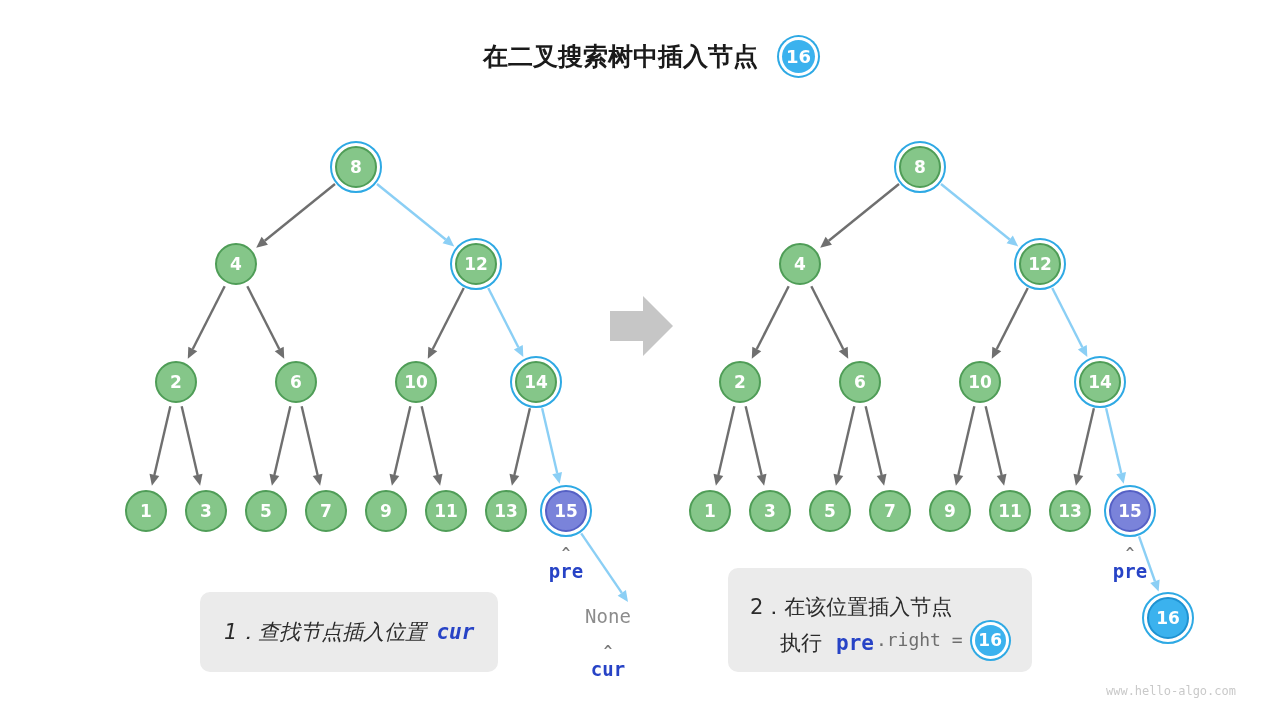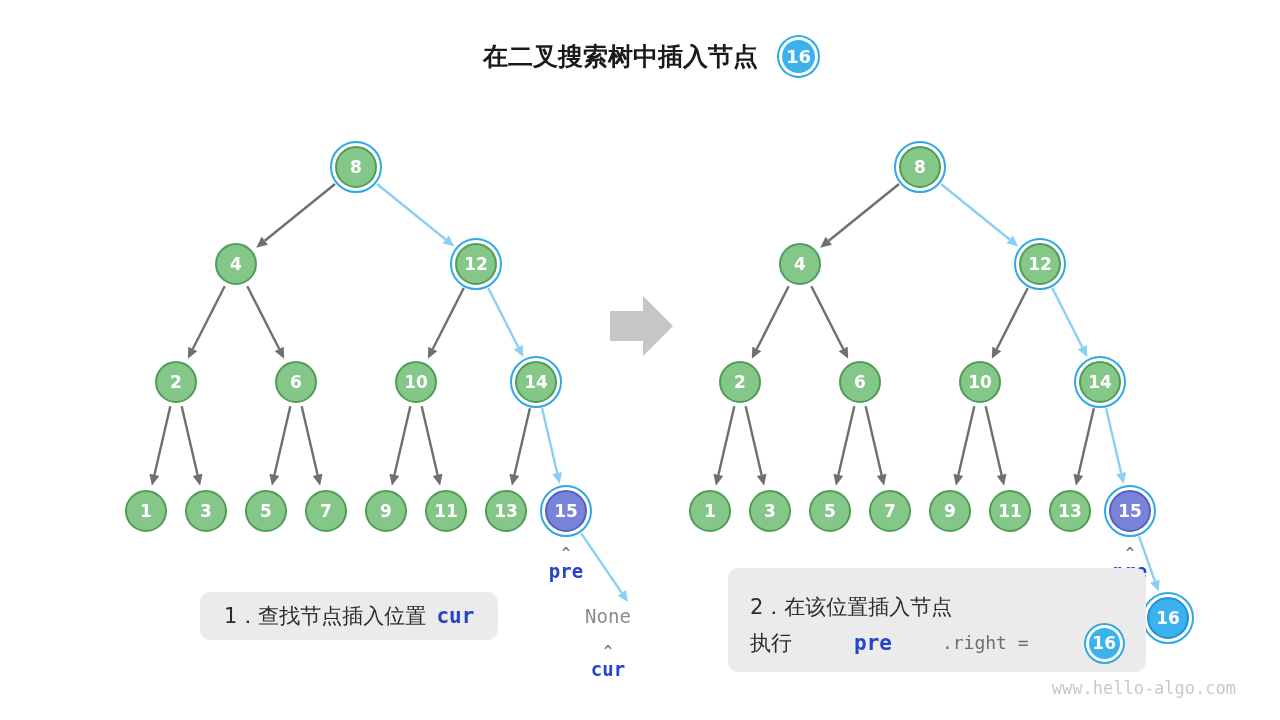--- a/index.html
+++ b/index.html
@@ -7,30 +7,30 @@
          font-family:"DejaVu Sans",sans-serif;}
   svg#diagram{position:absolute;left:0;top:0;}
   .title{position:absolute;left:0;top:40px;width:100%;display:flex;justify-content:center;
          align-items:center;gap:24px;font-size:25px;font-weight:bold;color:#1a1a1a;margin-left:9px;}
   .badge{display:inline-flex;align-items:center;justify-content:center;border-radius:50%;
          background:#3bb2ee;color:#fff;font-weight:bold;
          box-shadow:0 0 0 3px #fff,0 0 0 5px #2ea9e4;vertical-align:middle;}
   .badge.lg{width:33px;height:33px;font-size:18px;}
   .badge.sm{width:31px;height:31px;font-size:17px;}
   .caption{position:absolute;background:#ebebeb;border-radius:10px;color:#2b2b2b;font-size:21px;}
-  #caption1{left:200px;top:592px;padding:10px 24px;white-space:nowrap;}
+  #caption1{left:200px;top:592px;padding:26px 24px;white-space:nowrap;font-style:italic;}
   #caption2{left:728px;top:568px;padding:21px 26px 11px 22px;line-height:1.72;white-space:nowrap;}
-  #caption2 .line2{display:flex;align-items:center;gap:48px;}
+  #caption2 .line2{margin-left:30px;display:flex;}
   .kw{font-family:"DejaVu Sans Mono",monospace;font-weight:bold;color:#2743c6;}
   .code{font-family:"DejaVu Sans Mono",monospace;color:#6e6e6e;}
   #caption1 .kw{margin-left:10px;font-size:21px;}
   #caption2 .kw{margin:0 2px 0 14px;font-size:21px;}
   #caption2 .code{margin:0 12px 0 0;font-size:18px;}
   .watermark{position:absolute;right:44px;bottom:22px;font-family:"DejaVu Sans Mono",monospace;
-             font-size:17px;color:#c9c9c9;}
+             font-size:12px;color:#c9c9c9;}
 </style>
 </head>
 <body>
 
 <div class="stage">
 
   <svg id="diagram" width="1280" height="720" viewBox="0 0 1280 720">
       <polygon points="610,311 643,311 643,296 673,326 643,356 643,341 610,341" fill="#c6c6c6"></polygon>
       <g>
         <line x1="335.0021691597489" y1="183.97324659586963" x2="264.7748052255293" y2="240.7403657760305" stroke="#6f6f6f" stroke-width="2.4"></line>

